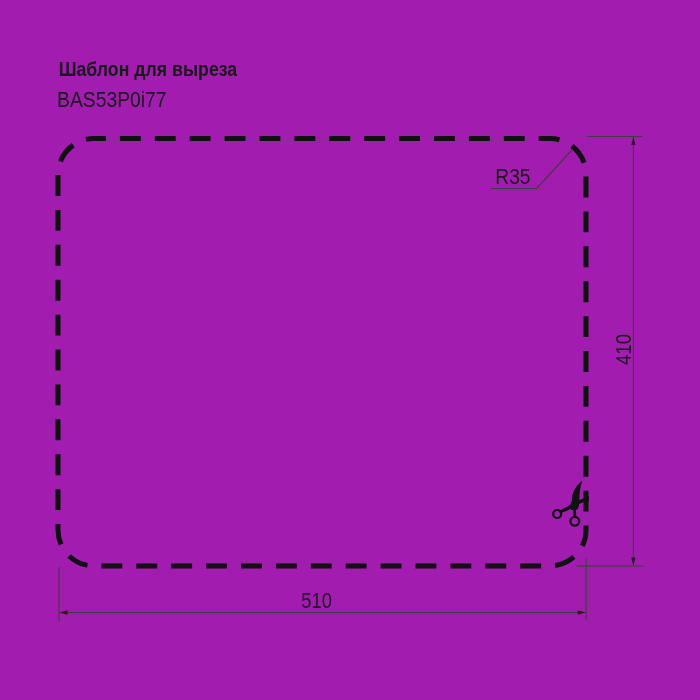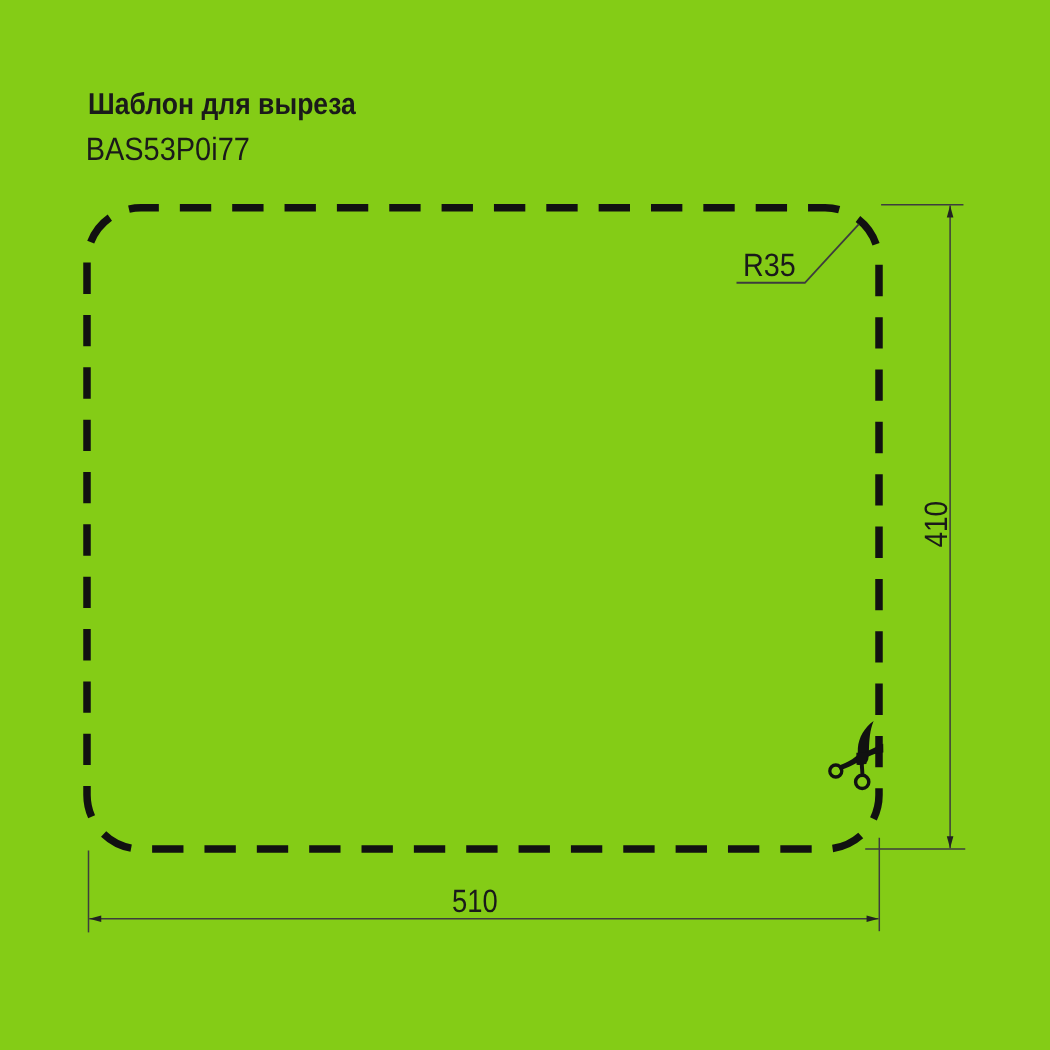--- a/index.html
+++ b/index.html
@@ -1,16 +1,16 @@
 <!DOCTYPE html>
 <html><head>
 <meta charset="utf-8">
 <style>
   html,body{margin:0;padding:0;background:#ffffff;}
-  .page{position:relative;width:700px;height:700px;background:#84cc16;overflow:hidden;
+  .page{position:relative;width:700px;height:700px;background:#a21caf;overflow:hidden;
         font-family:"Liberation Sans", sans-serif;}
   svg{position:absolute;left:0;top:0;}
 </style>
 </head>
 <body>
 <div class="page">
 <svg width="700" height="700" viewBox="0 0 700 700">
 
   <rect x="58" y="138.5" width="528" height="427.5" rx="36" ry="36" fill="none" stroke="#111111" stroke-width="5" stroke-dasharray="20.9 14" stroke-dashoffset="9"></rect>
 

